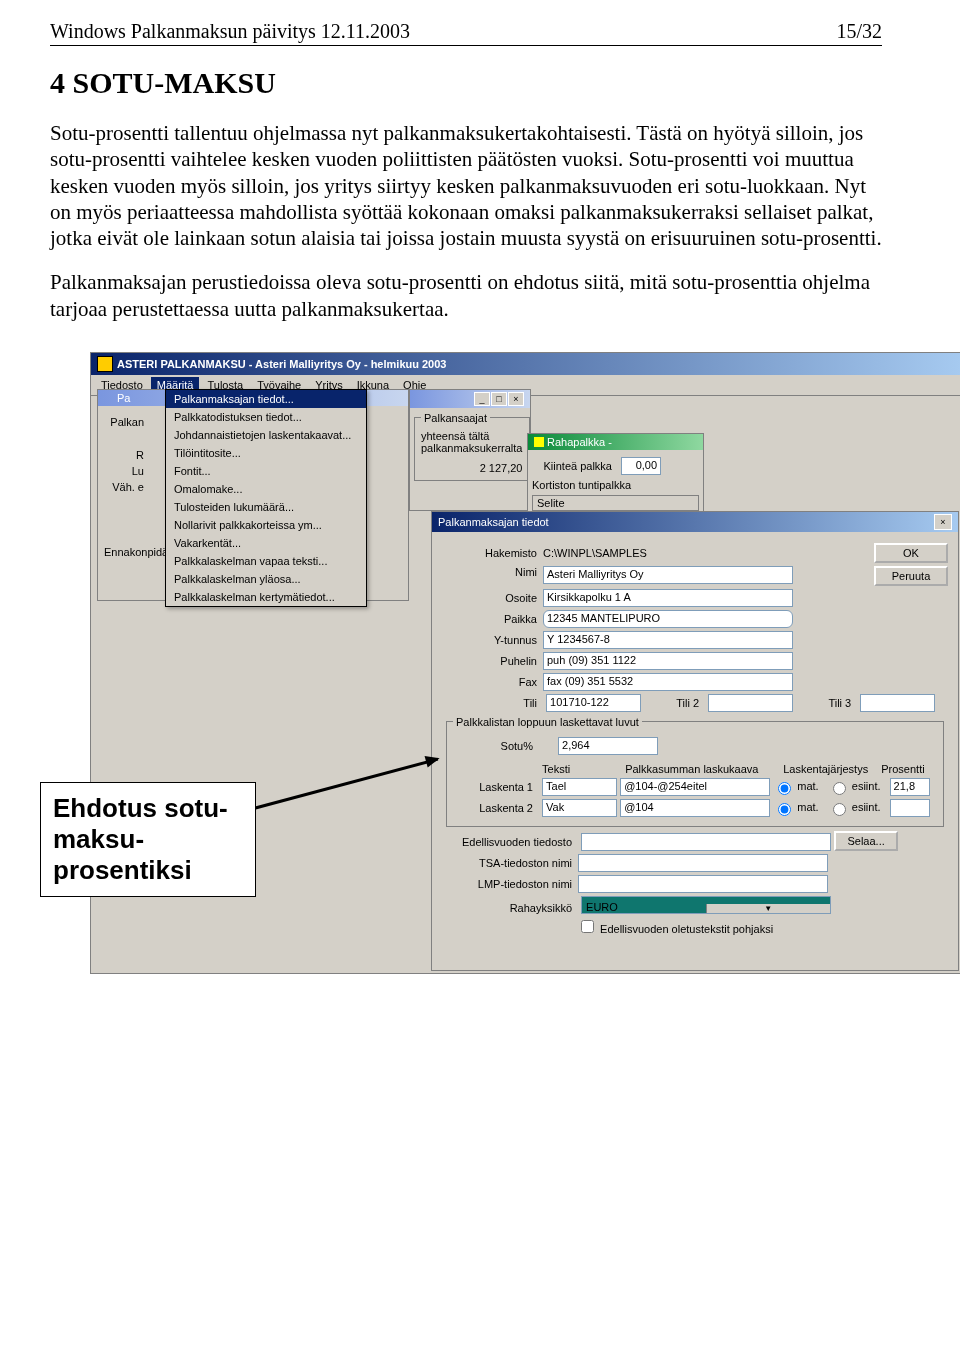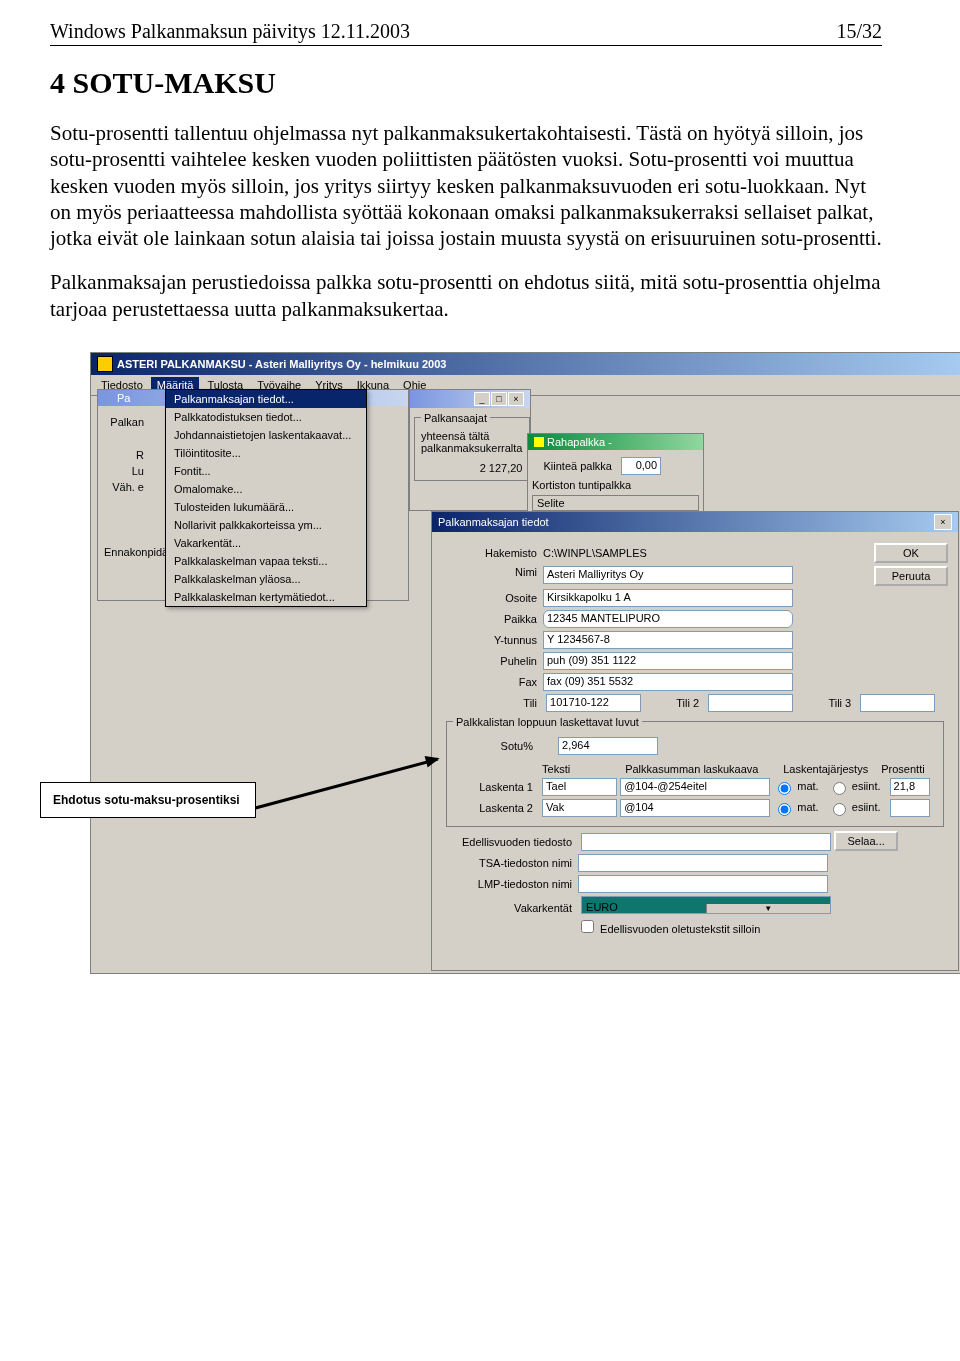--- a/index.html
+++ b/index.html
@@ -167,21 +167,21 @@
   .grid .gr { padding: 1px 4px; border-bottom: 1px solid #c0c0c0; }
   .callout {
     position: absolute;
     left: -10px;
     top: 430px;
     width: 190px;
     background: #fff;
     border: 1px solid #000;
     padding: 10px 12px;
     font-family: Arial, sans-serif;
-    font-size: 12px;
+    font-size: 26px;
     font-weight: bold;
     line-height: 1.2;
     z-index: 100;
   }
   .arrow {
     position: absolute;
     left: 185px;
     top: 460px;
     width: 210px;
     height: 3px;
@@ -218,21 +218,21 @@
 
 <div class="page">
   <div class="header-line">
     <span>Windows Palkanmaksun päivitys 12.11.2003</span>
     <span>15/32</span>
   </div>
 
   <div class="section-title">4 SOTU-MAKSU</div>
 
   <div class="body-text">Sotu-prosentti tallentuu ohjelmassa nyt palkanmaksukertakohtaisesti. Tästä on hyötyä silloin, jos sotu-prosentti vaihtelee kesken vuoden poliittisten päätösten vuoksi. Sotu-prosentti voi muuttua kesken vuoden myös silloin, jos yritys siirtyy kesken palkanmaksuvuoden eri sotu-luokkaan. Nyt on myös periaatteessa mahdollista syöttää kokonaan omaksi palkanmaksukerraksi sellaiset palkat, jotka eivät ole lainkaan sotun alaisia tai joissa jostain muusta syystä on erisuuruinen sotu-prosentti.</div>
-  <div class="body-text">Palkanmaksajan perustiedoissa palkka sotu-prosentti on ehdotus siitä, mitä sotu-prosenttia ohjelma tarjoaa perustettaessa uutta palkanmaksukertaa.</div>
+  <div class="body-text">Palkanmaksajan perustiedoissa oleva sotu-prosentti on ehdotus siitä, mitä sotu-prosenttia ohjelma tarjoaa perustettaessa uutta palkanmaksukertaa.</div>
 
   <div class="screenshot-area">
 
     <div class="app-window">
       <div class="titlebar">
         <span class="ico"></span>
         <span>ASTERI PALKANMAKSU - Asteri Malliyritys Oy - helmikuu 2003</span>
       </div>
       <div class="menubar">
         <span>Tiedosto</span>
@@ -377,28 +377,28 @@
           </fieldset>
 
           <div class="row">
             <span class="label" style="width:130px;">Edellisvuoden tiedosto</span>
             <span class="txtbox" style="width:250px;"></span>
             <span class="btn" style="min-width:40px;">Selaa...</span>
           </div>
           <div class="row"><span class="label" style="width:130px;">TSA-tiedoston nimi</span><span class="txtbox" style="width:250px;"></span></div>
           <div class="row"><span class="label" style="width:130px;">LMP-tiedoston nimi</span><span class="txtbox" style="width:250px;"></span></div>
           <div class="row">
-            <span class="label" style="width:130px;">Vakarkentät</span>
+            <span class="label" style="width:130px;">Rahayksikkö</span>
             <span class="select" style="width:250px;">
                 <span>EURO</span>
                 <span class="arr">▼</span>
               </span>
           </div>
           <div class="row" style="padding-left:135px;">
-            <label><input type="checkbox" style=""> <span>Edellisvuoden oletustekstit silloin</span></label>
+            <label><input type="checkbox" style=""> <span>Edellisvuoden oletustekstit pohjaksi</span></label>
           </div>
         </div>
       </div>
 
     </div>
 
     <div class="callout">Ehdotus sotu-maksu-prosentiksi</div>
     <div class="arrow"></div>
 
   </div>

